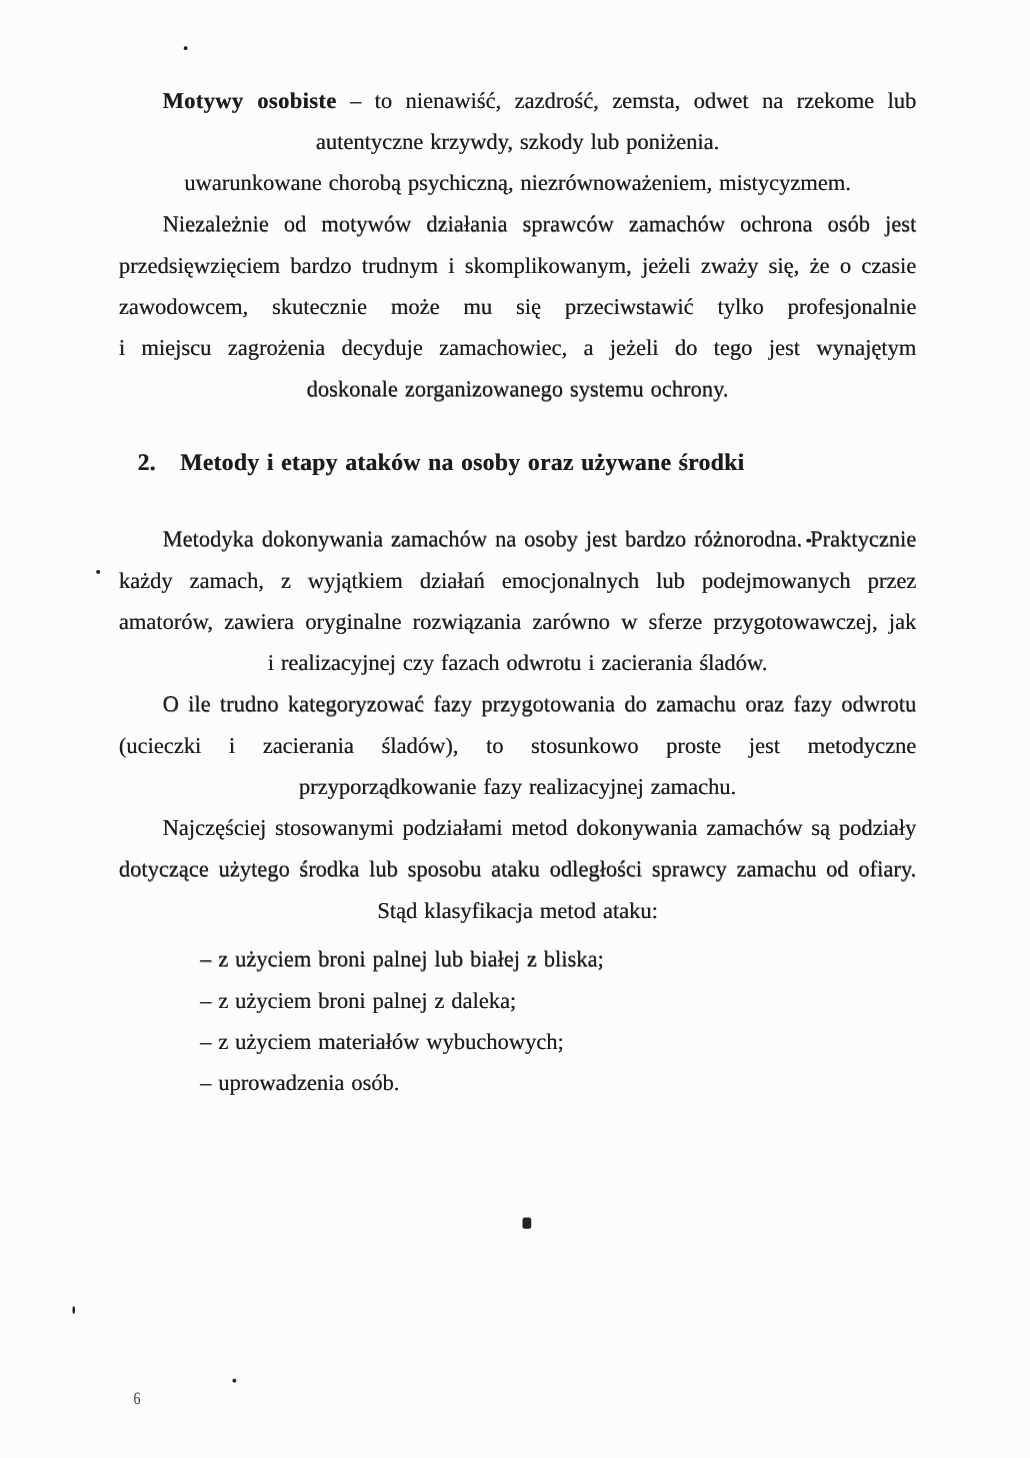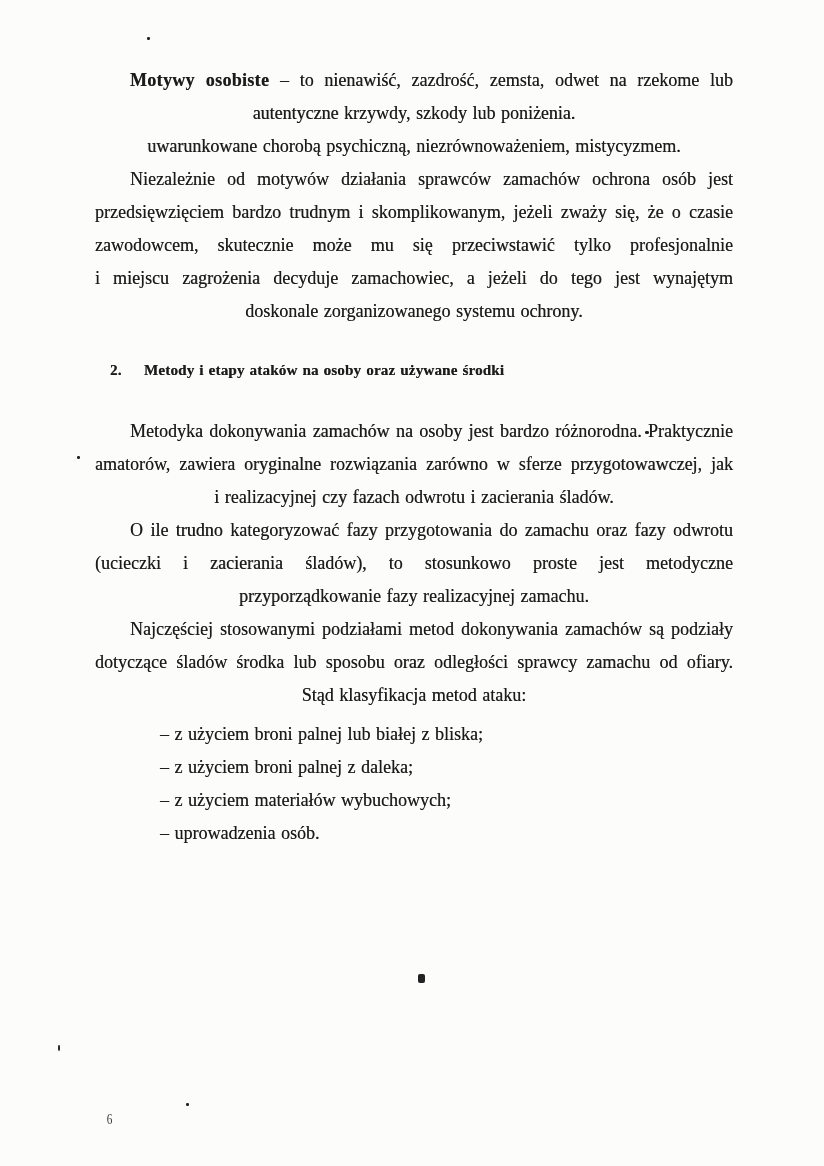--- a/index.html
+++ b/index.html
@@ -36,21 +36,21 @@
   .para.list .line {
     padding-left: 65px;
     text-align: left;
     text-align-last: left;
   }
   .para.list { margin-top: 6px; }
   .heading {
     margin-top: 26px;
     margin-bottom: 28px;
     font-weight: bold;
-    font-size: 15px;
+    font-size: 19px;
     line-height: 33px;
     letter-spacing: 0.2px;
   }
   .heading .hnum {
     display: inline-block;
     margin-left: 15px;
     width: 34px;
   }
   b { font-weight: bold; letter-spacing: 0.3px; }
   .page-number {
@@ -88,31 +88,32 @@
     <div class="para">
       <div class="line just ind">Niezależnie od motywów działania sprawców zamachów ochrona osób jest</div>
       <div class="line just">przedsięwzięciem bardzo trudnym i skomplikowanym, jeżeli zważy się, że o czasie</div>
       <div class="line just">zawodowcem, skutecznie może mu się przeciwstawić tylko profesjonalnie</div>
       <div class="line just">i miejscu zagrożenia decyduje zamachowiec, a jeżeli do tego jest wynajętym</div>
       <div class="line">doskonale zorganizowanego systemu ochrony.</div>
     </div>
     <div class="heading"><span class="hnum">2.</span><span>Metody i etapy ataków na osoby oraz używane środki</span></div>
     <div class="para">
       <div class="line just ind">Metodyka dokonywania zamachów na osoby jest bardzo różnorodna. Praktycznie</div>
+      <div class="line just">każdy zamach, z wyjątkiem działań emocjonalnych lub podejmowanych przez</div>
       <div class="line just">amatorów, zawiera oryginalne rozwiązania zarówno w sferze przygotowawczej, jak</div>
       <div class="line">i realizacyjnej czy fazach odwrotu i zacierania śladów.</div>
     </div>
     <div class="para">
       <div class="line just ind">O ile trudno kategoryzować fazy przygotowania do zamachu oraz fazy odwrotu</div>
       <div class="line just">(ucieczki i zacierania śladów), to stosunkowo proste jest metodyczne</div>
       <div class="line">przyporządkowanie fazy realizacyjnej zamachu.</div>
     </div>
     <div class="para">
       <div class="line just ind">Najczęściej stosowanymi podziałami metod dokonywania zamachów są podziały</div>
-      <div class="line just">dotyczące śladów środka lub sposobu oraz odległości sprawcy zamachu od ofiary.</div>
+      <div class="line just">dotyczące użytego środka lub sposobu ataku odległości sprawcy zamachu od ofiary.</div>
       <div class="line">Stąd klasyfikacja metod ataku:</div>
     </div>
     <div class="para list">
       <div class="line">– z użyciem broni palnej lub białej z bliska;</div>
       <div class="line">– z użyciem broni palnej z daleka;</div>
       <div class="line">– z użyciem materiałów wybuchowych;</div>
       <div class="line">– uprowadzenia osób.</div>
     </div>
   </div>
 

